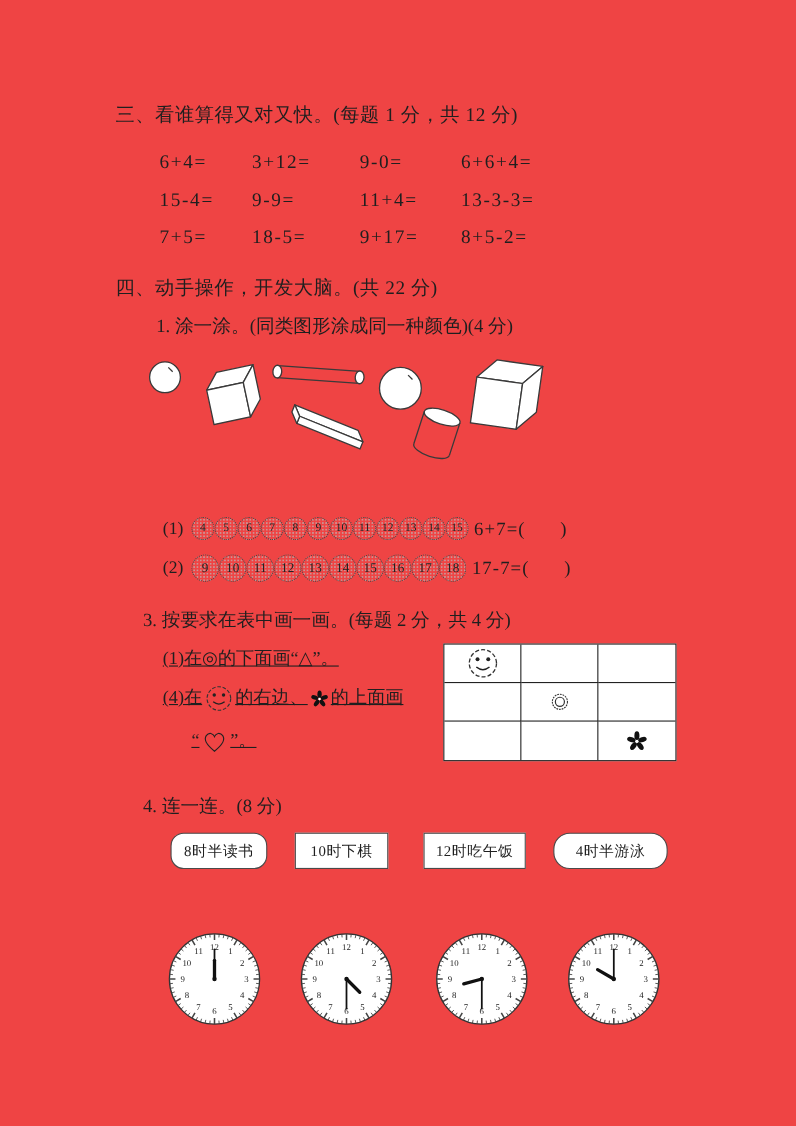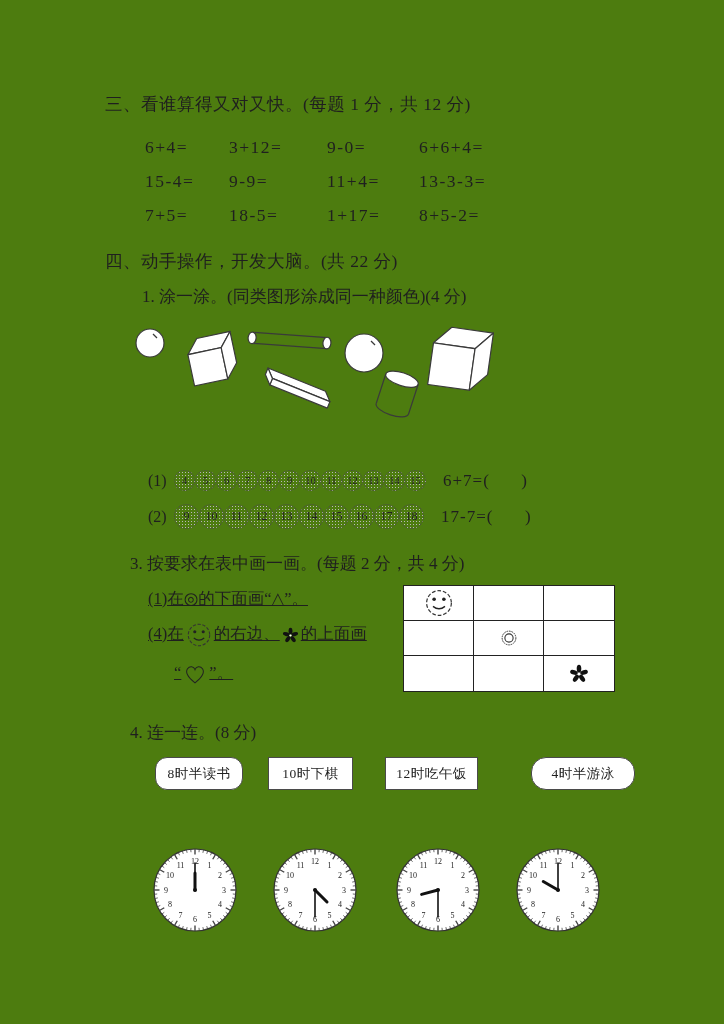--- a/index.html
+++ b/index.html
@@ -1,18 +1,18 @@
 <!DOCTYPE html>
 <html><head>
 <meta charset="utf-8">
 <style>
   * { margin:0; padding:0; box-sizing:border-box; }
   html,body { background:#ffffff; }
   .page {
-    position:relative; width:724px; height:1024px; background:#4d7c0f;
+    position:relative; width:724px; height:1024px; background:#ef4444;
     font-family:"Liberation Serif","DejaVu Serif",serif; color:#1f1f1f; overflow:hidden;
   }
   .abs { position:absolute; }
   .sec-head { font-size:17.5px; letter-spacing:.5px; }
   .item-label { font-size:17px; }
   .probs {
     display:grid; grid-template-columns:84px 98px 92px 160px;
     row-gap:13px; font-size:17.5px; letter-spacing:1.5px;
   }
   .prob { white-space:pre; }
@@ -20,21 +20,21 @@
   .num-row .prefix { font-size:16px; width:26px; }
   .circles { display:flex; }
   .ncircle {
     width:21px; height:21px; border:1.3px dotted #4a4a4a; border-radius:50%;
     display:flex; align-items:center; justify-content:center;
     font-size:10.5px; color:#222; flex:0 0 auto;
     background-image:radial-gradient(#b9b9b9 .5px, transparent .6px);
     background-size:3px 3px;
   }
   .row2 .ncircle { width:25px; height:25px; font-size:12px; }
-  .expr { margin-left:17px; white-space:pre; font-size:17px; letter-spacing:1px; }
+  .expr { margin-left:5px; white-space:pre; font-size:17px; letter-spacing:1px; }
   .clue { font-size:16.5px;text-decoration:underline; }
   .clue .inline-icon { display:inline-block; vertical-align:middle; margin:0 2px; }
   .grid-table {
     display:grid; grid-template-columns:repeat(3,1fr); grid-template-rows:repeat(3,1fr);
     width:212px; height:107px; border:1.6px solid #222; background:#fff;
   }
   .gcell { border-right:1px solid #222; border-bottom:1px solid #222;
     display:flex; align-items:center; justify-content:center; }
   .gcell:nth-child(3n) { border-right:none; }
   .gcell:nth-child(n+7) { border-bottom:none; }
@@ -58,21 +58,21 @@
       <div class="prob">6+4=</div>
       <div class="prob">3+12=</div>
       <div class="prob">9-0=</div>
       <div class="prob">6+6+4=</div>
       <div class="prob">15-4=</div>
       <div class="prob">9-9=</div>
       <div class="prob">11+4=</div>
       <div class="prob">13-3-3=</div>
       <div class="prob">7+5=</div>
       <div class="prob">18-5=</div>
-      <div class="prob">1+17=</div>
+      <div class="prob">9+17=</div>
       <div class="prob">8+5-2=</div>
     </div>
 
   <div class="abs sec-head" style="left:105px; top:249px;">四、动手操作，开发大脑。(共 22 分)</div>
 
   <div class="abs item-label" style="left:142px; top:285px;">1. 涂一涂。(同类图形涂成同一种颜色)(4 分)</div>
 
   <svg class="abs" style="left:133px; top:315px;" width="382" height="106" viewBox="0 0 382 106">
     <g>
       <circle class="shape-stroke" cx="17" cy="28" r="14"></circle>
@@ -206,21 +206,21 @@
           </svg>
         </span>
       </div>
     </div>
 
   <div class="abs item-label" style="left:130px; top:721px;">4. 连一连。(8 分)</div>
 
   <div class="activity-box" style="left:155px; width:88px;border-radius:12px;">8时半读书</div>
   <div class="activity-box" style="left:268px; width:85px;">10时下棋</div>
   <div class="activity-box" style="left:385px; width:93px;">12时吃午饭</div>
-  <div class="activity-box" style="left:531px; width:104px;border-radius:15px;">4时半游泳</div>
+  <div class="activity-box" style="left:503px; width:104px;border-radius:15px;">4时半游泳</div>
 
   <div id="clocks">
       <svg width="92" height="92" viewBox="0 0 92 92" style="position: absolute; left: 149px; top: 844px;">
         <circle cx="46" cy="46" r="41" fill="#fff" stroke="#333" stroke-width="1.2"></circle>
         <line x1="46" y1="10.5" x2="46" y2="5" stroke="#444" stroke-width="1.4"></line>
         <line x1="49.97208160417083" y1="8.208167976005612" x2="50.28566699397379" y2="5.224602289900794" stroke="#444" stroke-width="0.8"></line>
         <line x1="53.90064425107485" y1="8.830391172115384" x2="54.52437932352813" y2="5.895948369913967" stroke="#444" stroke-width="0.8"></line>
         <line x1="57.742645786248005" y1="9.859852380784169" x2="58.66969676937284" y2="7.006682831898708" stroke="#444" stroke-width="0.8"></line>
         <line x1="61.45599243688041" y1="11.28527260958117" x2="62.6762023661078" y2="8.544636236653368" stroke="#444" stroke-width="0.8"></line>
         <line x1="63.75" y1="15.256098165652425" x2="66.5" y2="10.49295844483801" stroke="#444" stroke-width="1.4"></line>

